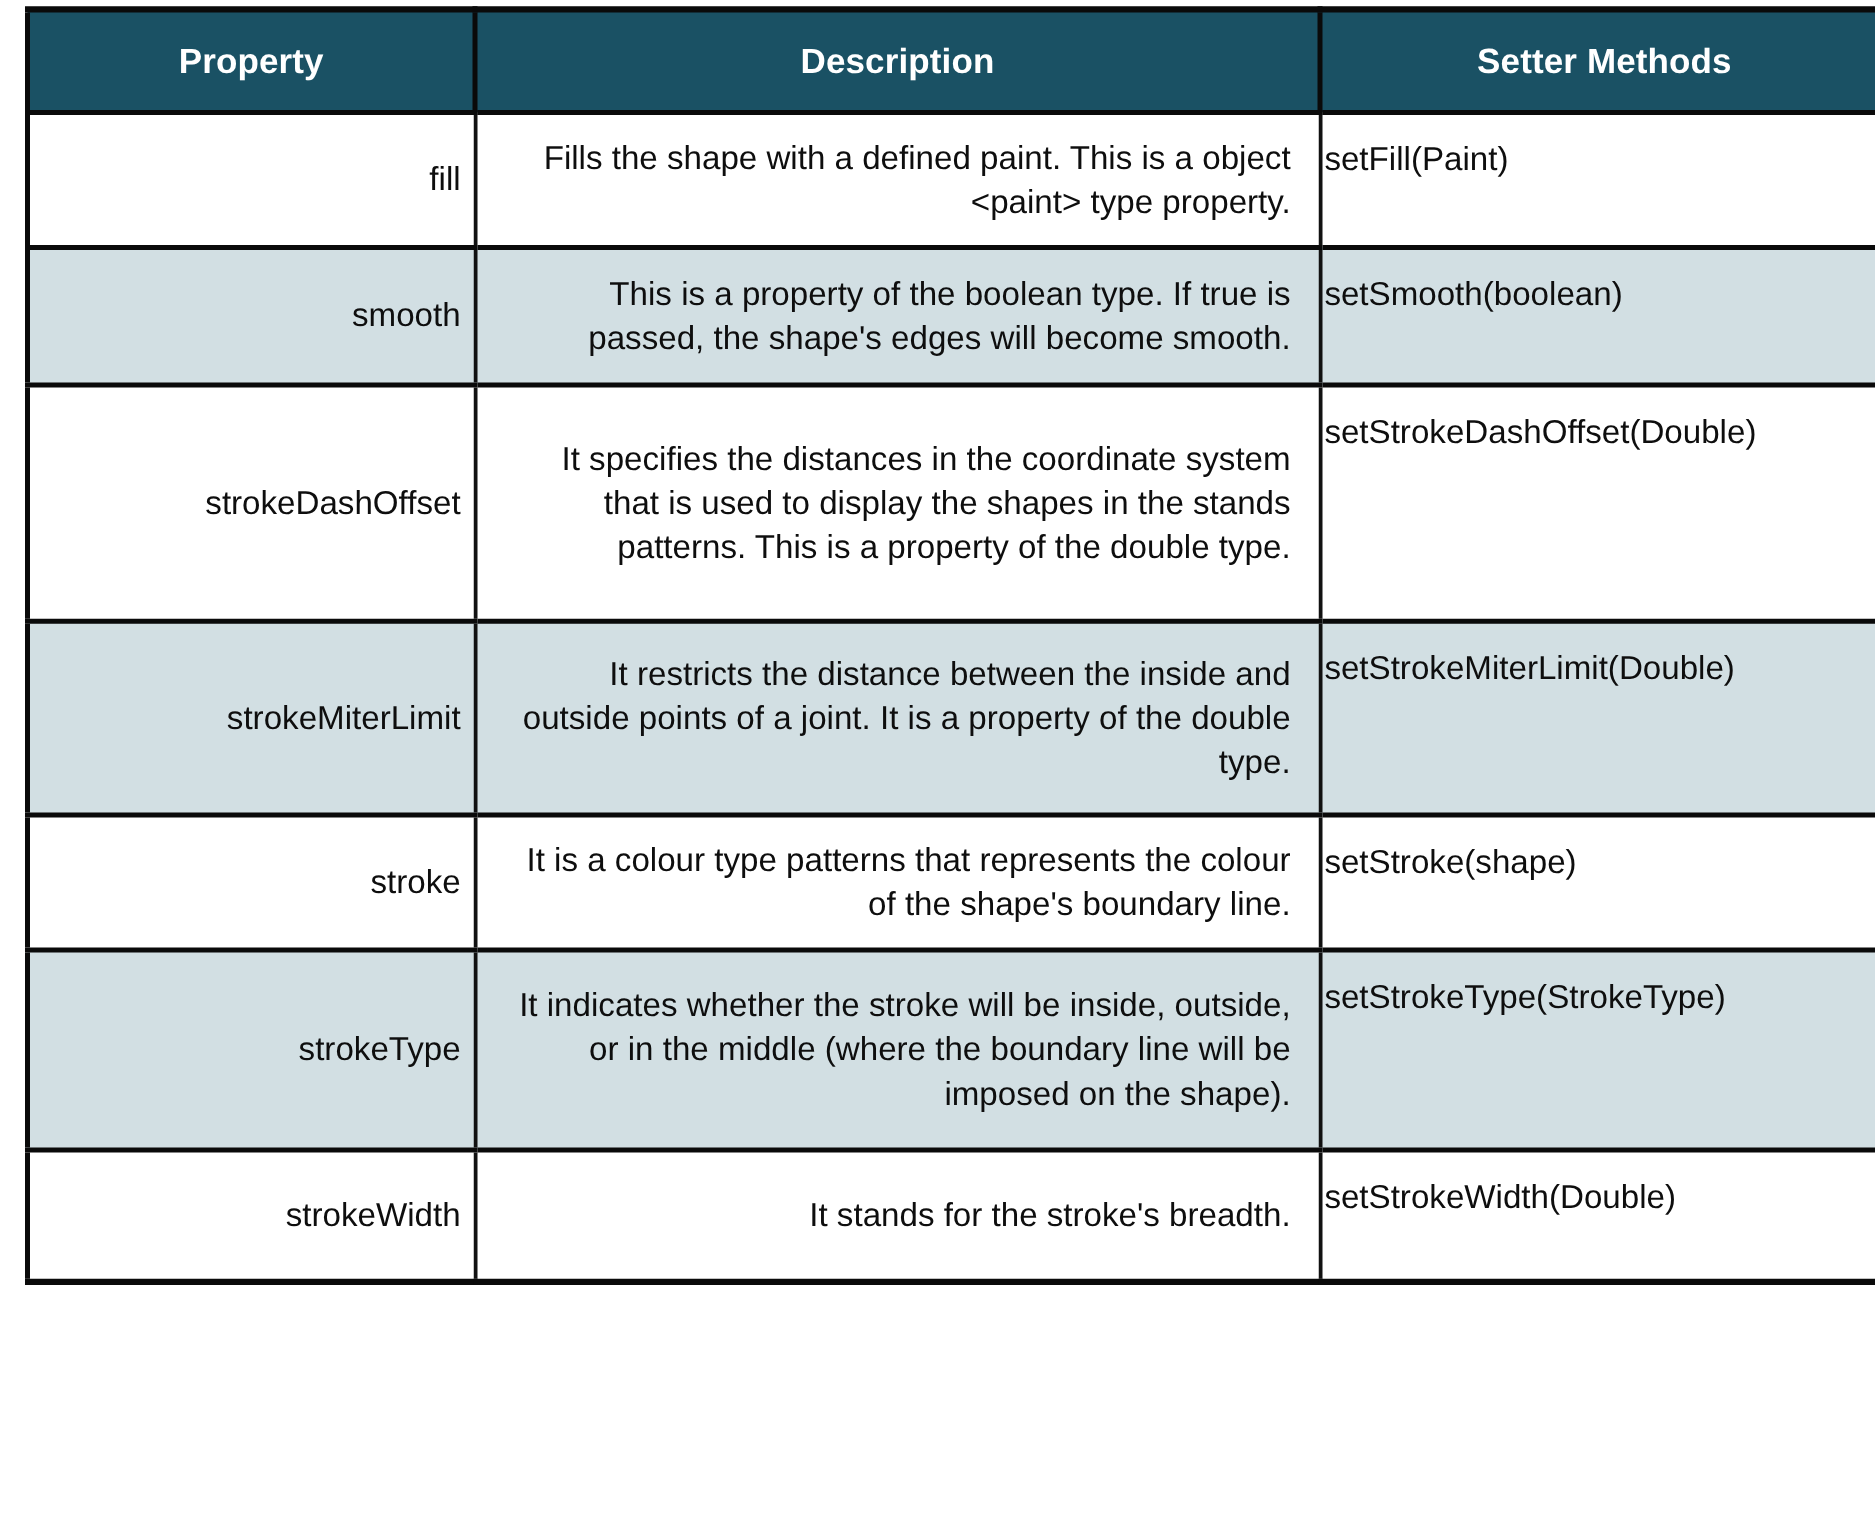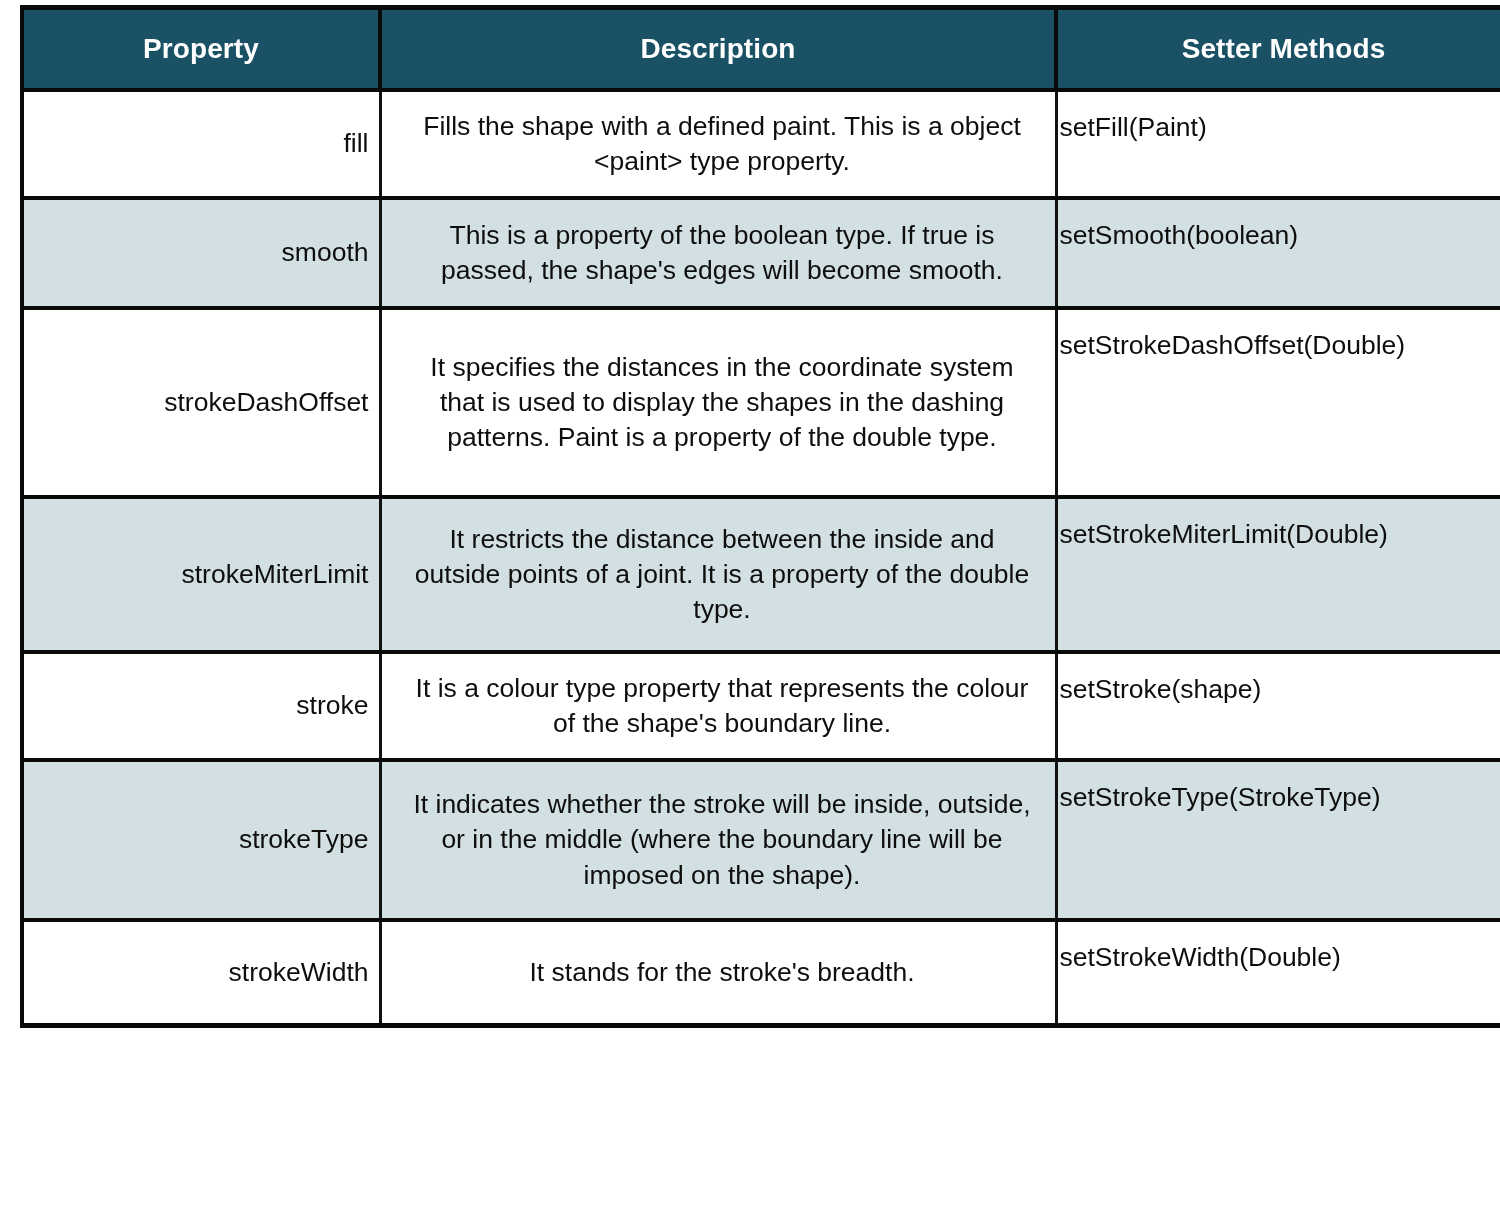--- a/index.html
+++ b/index.html
@@ -58,21 +58,21 @@
     vertical-align: middle;
     border-right: 3px solid #111111;
     border-bottom: 4px solid #0a0a0a;
     padding: 14px 10px;
     box-sizing: border-box;
   }
   tbody td:last-child { border-right: none; }
   tbody tr:last-child td { border-bottom: none; }
 
   td.prop   { text-align: right; }
-  td.desc   { text-align: center; padding-left: 30px; padding-right: 22px; margin-left: 47px; }
+  td.desc   { text-align: right; padding-left: 30px; padding-right: 22px; margin-left: 47px; }
   td.setter { text-align: left; vertical-align: top; padding-left: 2px; padding-top: 18px; word-break: break-word; }
 
   tbody tr.alt td { background: #d2dfe3; }
   tbody tr.plain td { background: #ffffff; }
 
   tbody tr.r-fill   td { height: 108px; }
   tbody tr.r-smooth td { height: 110px; }
   tbody tr.r-sdo    td { height: 189px; }
   tbody tr.r-slc    td { height: 105px; }
   tbody tr.r-slj    td { height: 108px; }
@@ -104,31 +104,31 @@
         <td class="desc">Fills the shape with a defined paint. This is a object &lt;paint&gt; type property.</td>
         <td class="setter">setFill(Paint)</td>
       </tr>
       <tr class="alt r-smooth">
         <td class="prop">smooth</td>
         <td class="desc">This is a property of the boolean type. If true is passed, the shape's edges will become smooth.</td>
         <td class="setter">setSmooth(boolean)</td>
       </tr>
       <tr class="plain r-sdo">
         <td class="prop">strokeDashOffset</td>
-        <td class="desc">It specifies the distances in the coordinate system that is used to display the shapes in the dashing patterns. Paint is a property of the double type.</td>
+        <td class="desc">It specifies the distances in the coordinate system that is used to display the shapes in the stands patterns. This is a property of the double type.</td>
         <td class="setter">setStrokeDashOffset(Double)</td>
       </tr>
       <tr class="alt r-sml">
         <td class="prop">strokeMiterLimit</td>
         <td class="desc">It restricts the distance between the inside and outside points of a joint. It is a property of the double type.</td>
         <td class="setter">setStrokeMiterLimit(Double)</td>
       </tr>
       <tr class="plain r-stroke">
         <td class="prop">stroke</td>
-        <td class="desc">It is a colour type property that represents the colour of the shape's boundary line.</td>
+        <td class="desc">It is a colour type patterns that represents the colour of the shape's boundary line.</td>
         <td class="setter">setStroke(shape)</td>
       </tr>
       <tr class="alt r-stype">
         <td class="prop">strokeType</td>
         <td class="desc">It indicates whether the stroke will be inside, outside, or in the middle (where the boundary line will be imposed on the shape).</td>
         <td class="setter">setStrokeType(StrokeType)</td>
       </tr>
       <tr class="plain r-swidth">
         <td class="prop">strokeWidth</td>
         <td class="desc">It stands for the stroke's breadth.</td>

